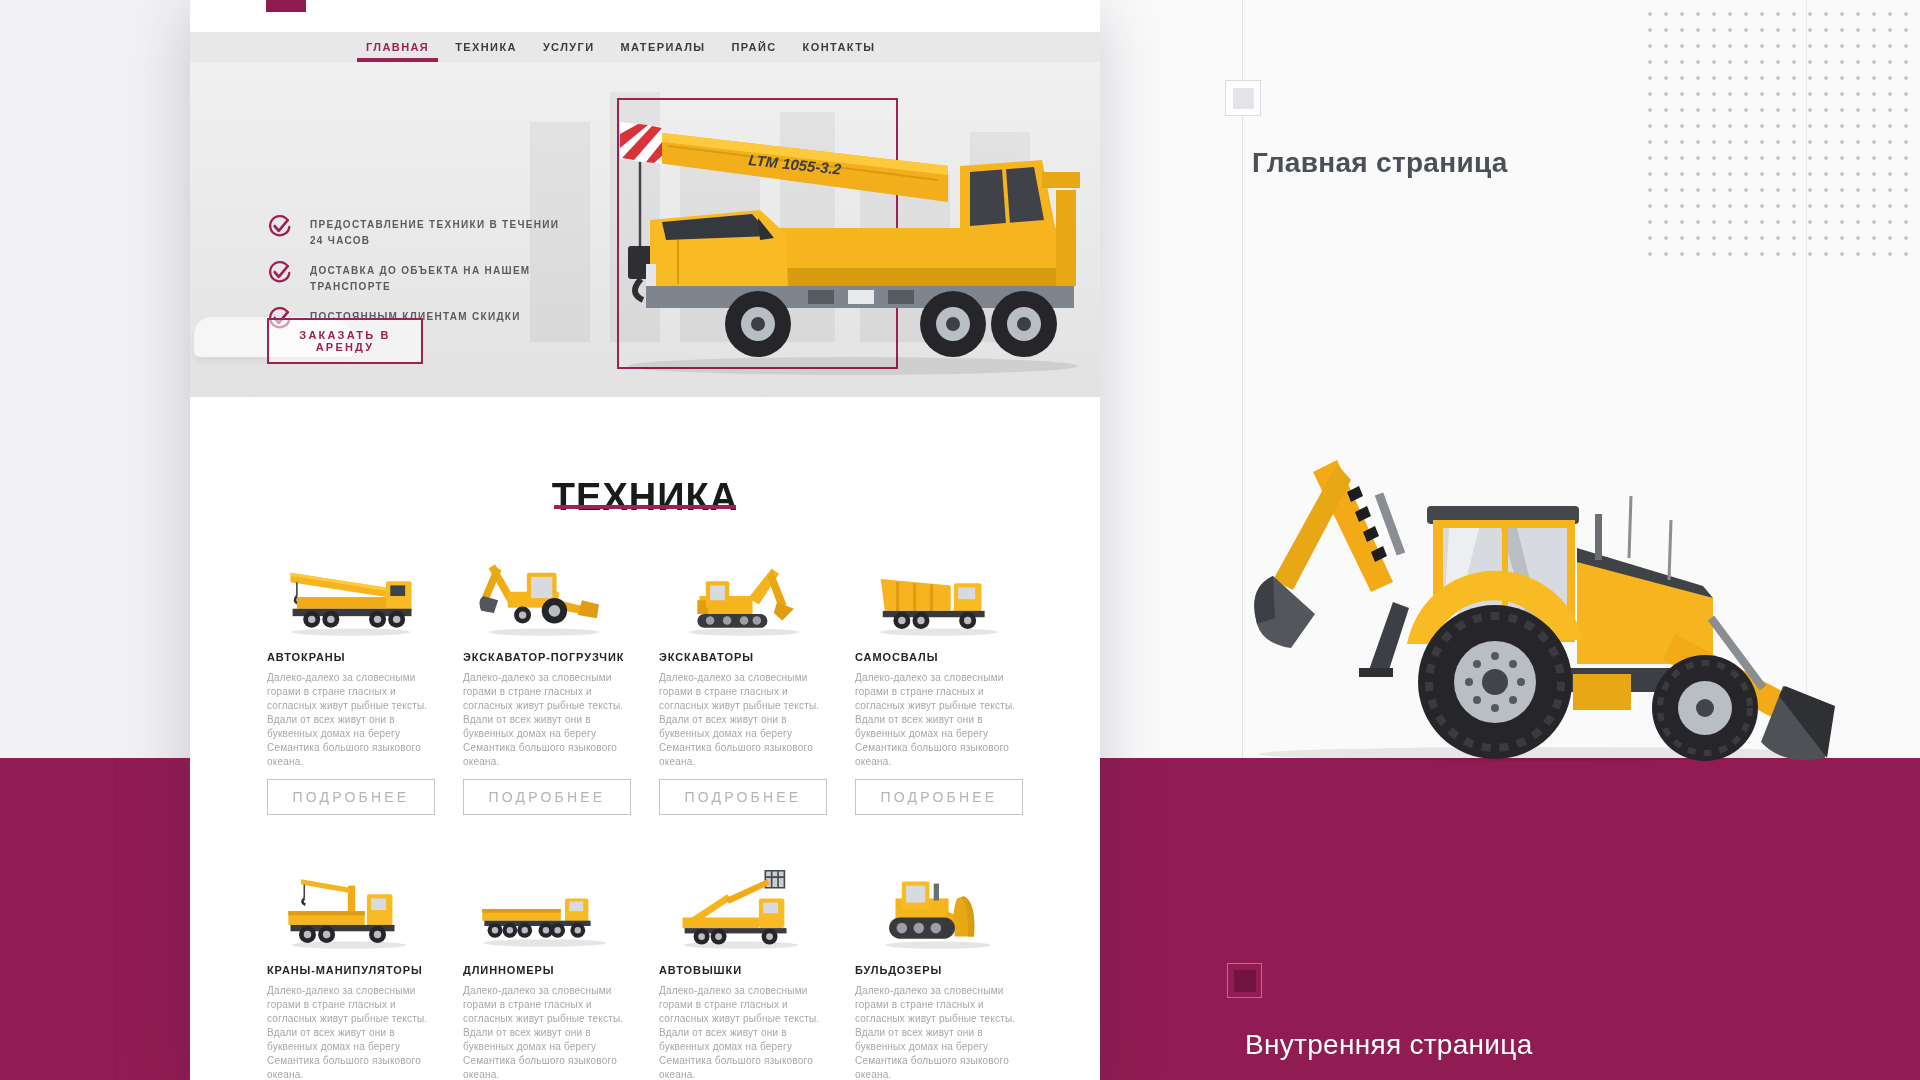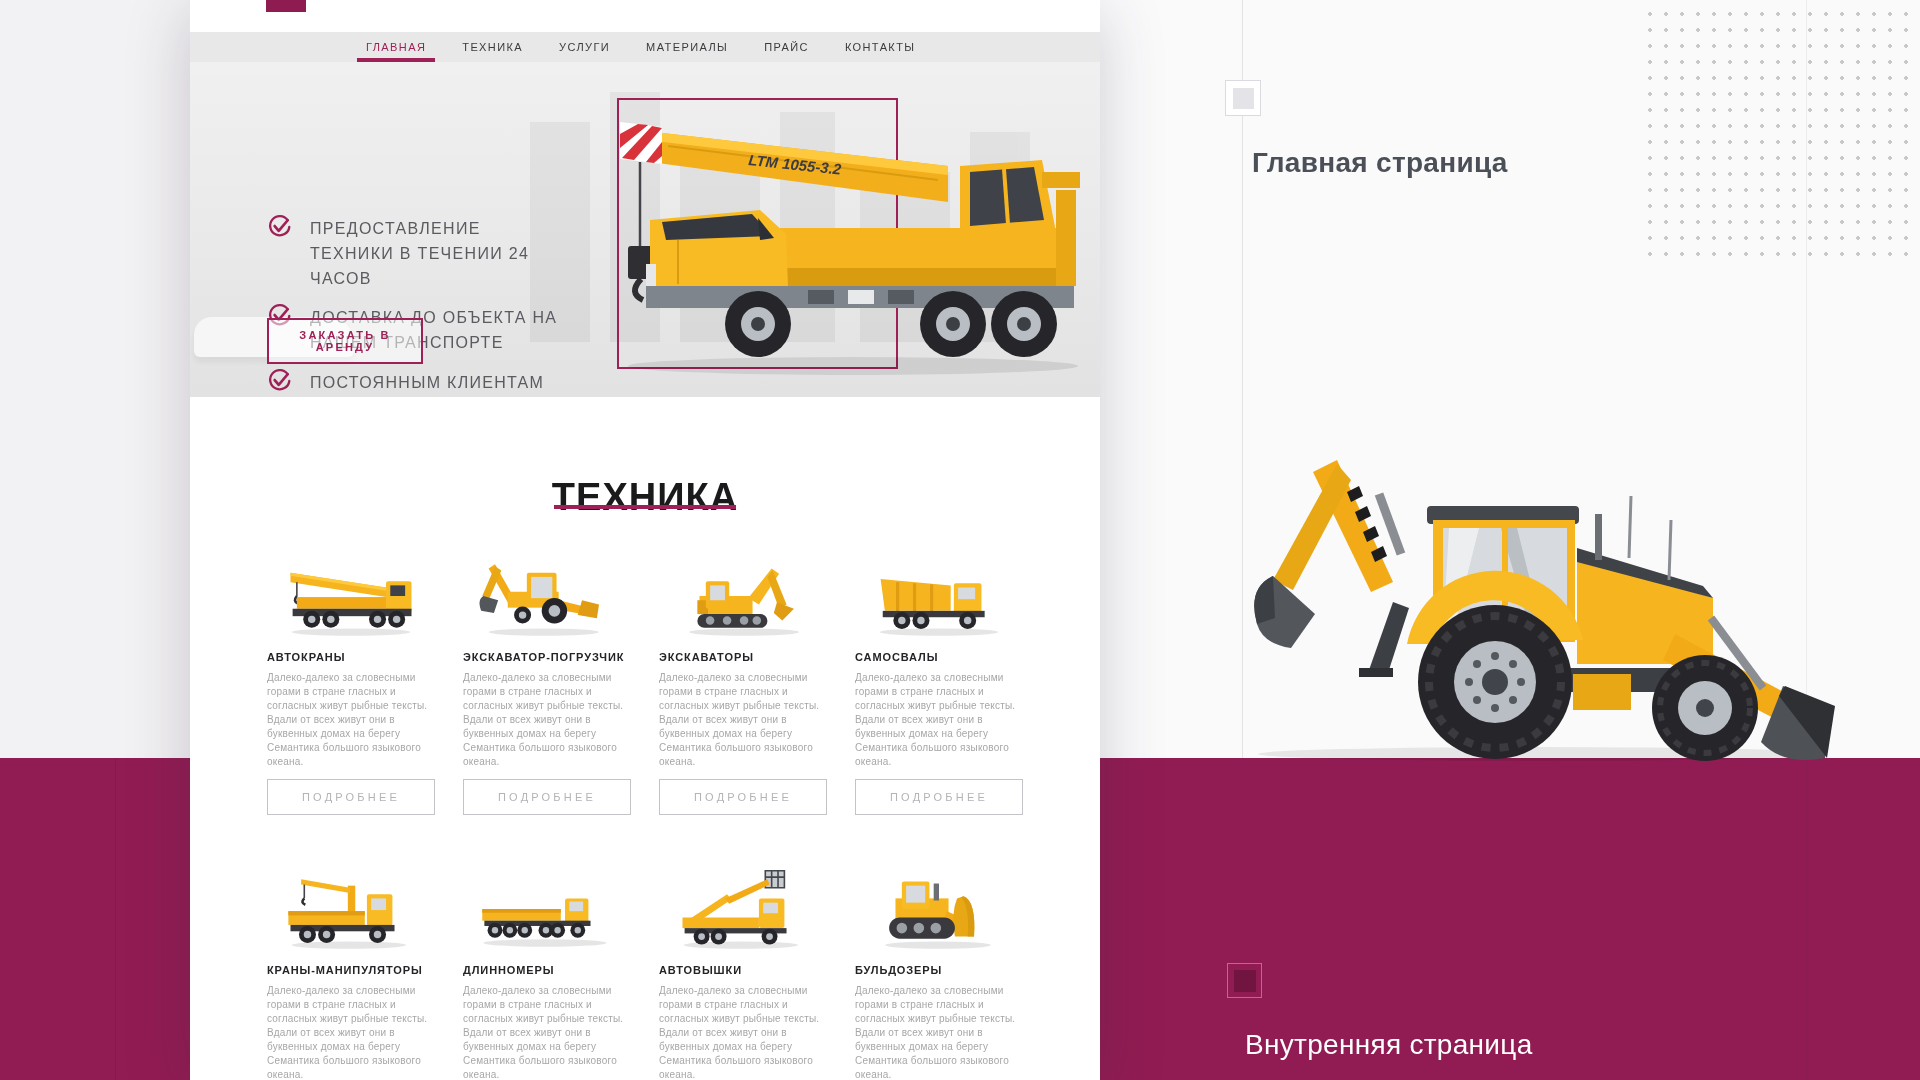--- a/index.html
+++ b/index.html
@@ -34,58 +34,58 @@
   .backhoe{left:1243px;top:430px;width:600px;height:332px;z-index:3;}
 
   
   .panel{
     left:190px;top:0;width:910px;height:1080px;background:#ffffff;z-index:5;
     box-shadow:0 12px 60px rgba(50,40,65,.22);
   }
   .logo{left:76px;top:0;width:40px;height:12px;background:#8f1c51;}
   .site-nav{
     left:0;top:32px;width:910px;height:30px;background:#e9e8e8;
-    display:flex;align-items:center;padding-left:176px;gap:36px;box-sizing:border-box;
-    font-size:11px;font-weight:normal;letter-spacing:1.4px;color:#3b3b3f;
+    display:flex;align-items:center;padding-left:176px;gap:26px;box-sizing:border-box;
+    font-size:11px;font-weight:bold;letter-spacing:1.4px;color:#3b3b3f;
   }
   .nav-item{position:relative;cursor:pointer;white-space:nowrap;}
   .nav-item.active{color:#9e2056;}
   .nav-underline{position:absolute;left:-9px;right:-9px;bottom:-10px;height:5px;background:#9e2056;}
 
   
   .hero{left:0;top:62px;width:910px;height:335px;overflow:hidden;
     background:linear-gradient(180deg,#f1f0f0 0%,#eae9e9 55%,#e3e2e2 100%);}
   .skyline{position:absolute;left:300px;top:30px;width:560px;height:250px;opacity:.07;}
   .skyline div{position:absolute;background:#4a4f58;}
   .car-blob{position:absolute;left:4px;bottom:40px;width:160px;height:40px;background:#fbfbfb;
     border-radius:18px 26px 6px 6px;opacity:.8;box-shadow:0 5px 6px rgba(0,0,0,.07);}
   .hero-title{position:absolute;left:77px;top:24px;font-size:43px;line-height:1.06;font-weight:800;
     color:#141417;letter-spacing:.8px;}
   .bullets{position:absolute;left:77px;top:152px;}
   .bullet{display:flex;align-items:flex-start;margin-bottom:12px;}
   .check{width:25px;height:25px;margin-right:18px;flex:0 0 auto;}
-  .bullet-text{width:252px;font-size:16px;font-weight:normal;letter-spacing:1.3px;color:#5a5b60;line-height:1.55;padding-top:3px;}
+  .bullet-text{width:252px;font-size:10px;font-weight:bold;letter-spacing:1.3px;color:#5a5b60;line-height:1.55;padding-top:3px;}
   .cta{position:absolute;left:77px;top:256px;width:156px;height:46px;background:rgba(255,255,255,.55);
     border:2px solid #9e2056;color:#9e2056;font-family:inherit;font-size:11px;font-weight:bold;
     letter-spacing:2.2px;cursor:pointer;}
   .photo-frame{position:absolute;left:427px;top:36px;width:277px;height:267px;border:2px solid #9e2056;}
   .crane-svg{position:absolute;left:418px;top:6px;width:494px;height:314px;}
 
   
   .tech-title{left:0;top:444px;width:910px;text-align:center;font-size:38px;font-weight:800;
     color:#1a1a1d;letter-spacing:1px;}
   .tech-underline{left:364px;top:505px;width:182px;height:4px;background:#9e2056;}
   .cards{left:77px;top:546px;display:grid;grid-template-columns:repeat(4,168px);column-gap:28px;row-gap:44px;}
   .card{width:168px;}
   .thumb{height:96px;display:flex;align-items:flex-end;justify-content:center;}
   .thumb svg{width:138px;height:92px;}
   .card-title{margin-top:9px;font-size:11px;font-weight:800;letter-spacing:.9px;color:#242428;white-space:nowrap;}
   .card-text{margin:8px 0 0 0;font-size:10px;line-height:1.4;color:#a7a6a9;letter-spacing:.2px;}
   .card-btn{margin-top:10px;width:168px;height:36px;background:#fff;border:1px solid #c4c3c7;
-    color:#b4b3b7;font-family:inherit;font-size:11px;letter-spacing:3.2px;cursor:pointer;}
+    color:#b4b3b7;font-family:inherit;font-size:14px;letter-spacing:3.2px;cursor:pointer;}
 </style>
 </head>
 <body>
 
 <div class="abs left-gutter"></div>
 <div class="abs dots"></div>
 <div class="abs bottom-band"></div>
 <div class="abs guide guide-a"></div>
 <div class="abs guide guide-b"></div>
 <div class="abs guide guide-c"></div>

